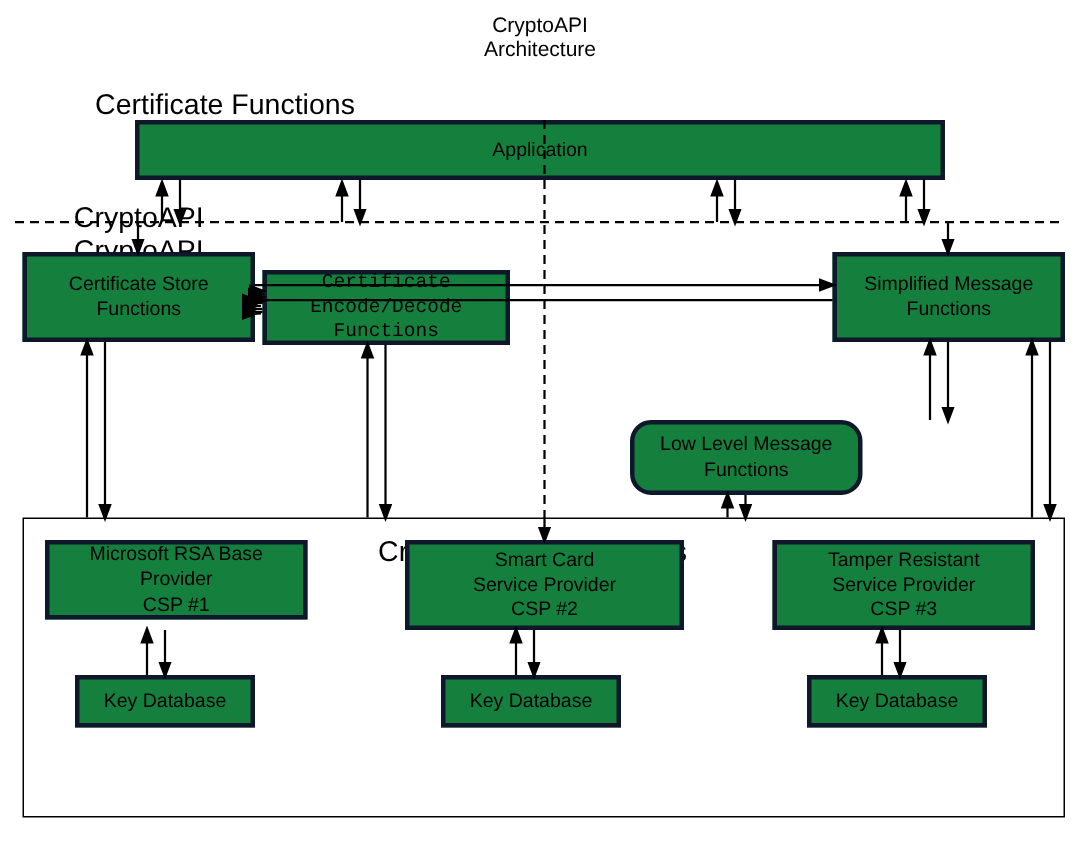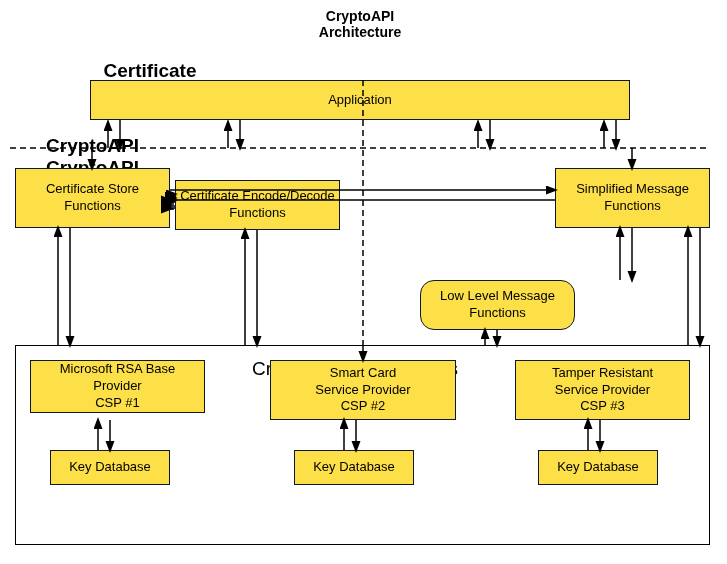--- a/index.html
+++ b/index.html
@@ -13,35 +13,35 @@
       position: relative;
     }
     .diagram {
       position: relative;
       width: 727px;
       height: 564px;
       background: #fff;
     }
     .box {
       position: absolute;
-      border: 1px solid #0f172a;
-      background: #fde047;
+      border: 3px solid #0f172a;
+      background: #15803d;
       display: flex;
       align-items: center;
       justify-content: center;
       text-align: center;
       line-height: 1.3;
     }
     .label {
       position: absolute;
       text-align: center;
       font-size: 19px;
       background: transparent;
     }
-    .bold { font-weight: bold; }
+    .bold { font-weight: normal; }
     
     svg.arrows {
       position: absolute;
       top: 0; left: 0;
       width: 727px;
       height: 564px;
       pointer-events: none;
     }
   </style>
 </head>
@@ -67,21 +67,21 @@
   </div>
 
   <div class="box" style="top:168px; left:15px; width:155px; height:60px;">
     <span>Certificate Store<br>Functions</span>
   </div>
 
   <div class="box" style="top:168px; left:555px; width:155px; height:60px;">
     <span>Simplified Message<br>Functions</span>
   </div>
 
-  <div class="box" style="top:180px; left:175px; width:165px; height:50px;">
+  <div class="box" style="top:180px; left:175px; width:165px; height:50px;font-family:Liberation Mono, monospace;">
     <span>Certificate Encode/Decode<br>Functions</span>
   </div>
 
   <div class="box" style="top:280px; left:420px; width:155px; height:50px;border-radius:14px;">
     <span>Low Level Message<br>Functions</span>
   </div>
 
   <div class="label" style="top:358px; left:240px; width:230px; text-align:center;">
     Cryptographic Functions
   </div>

